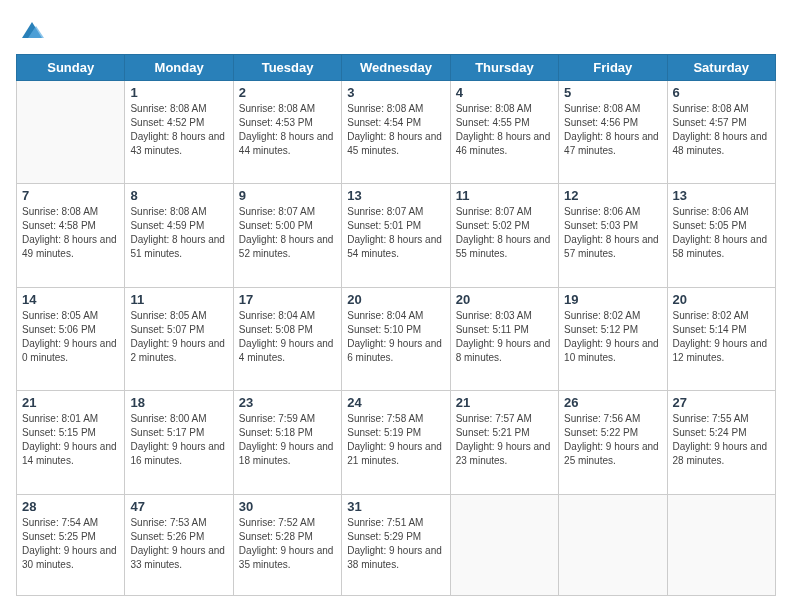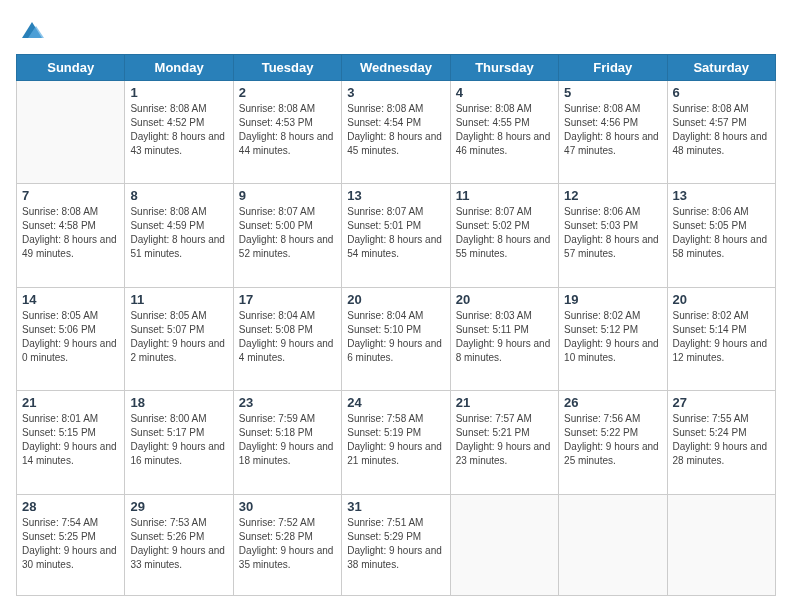--- a/index.html
+++ b/index.html
@@ -249,21 +249,21 @@
             <span class="day-number">27</span>
             <div class="day-info">Sunrise: 7:55 AM<br>Sunset: 5:24 PM<br>Daylight: 9 hours and 28 minutes.</div>
           </td>
         </tr>
         <tr class="last-row">
           <td>
             <span class="day-number">28</span>
             <div class="day-info">Sunrise: 7:54 AM<br>Sunset: 5:25 PM<br>Daylight: 9 hours and 30 minutes.</div>
           </td>
           <td>
-            <span class="day-number">29</span>
+            <span class="day-number">47</span>
             <div class="day-info">Sunrise: 7:53 AM<br>Sunset: 5:26 PM<br>Daylight: 9 hours and 33 minutes.</div>
           </td>
           <td>
             <span class="day-number">30</span>
             <div class="day-info">Sunrise: 7:52 AM<br>Sunset: 5:28 PM<br>Daylight: 9 hours and 35 minutes.</div>
           </td>
           <td>
             <span class="day-number">31</span>
             <div class="day-info">Sunrise: 7:51 AM<br>Sunset: 5:29 PM<br>Daylight: 9 hours and 38 minutes.</div>
           </td>

